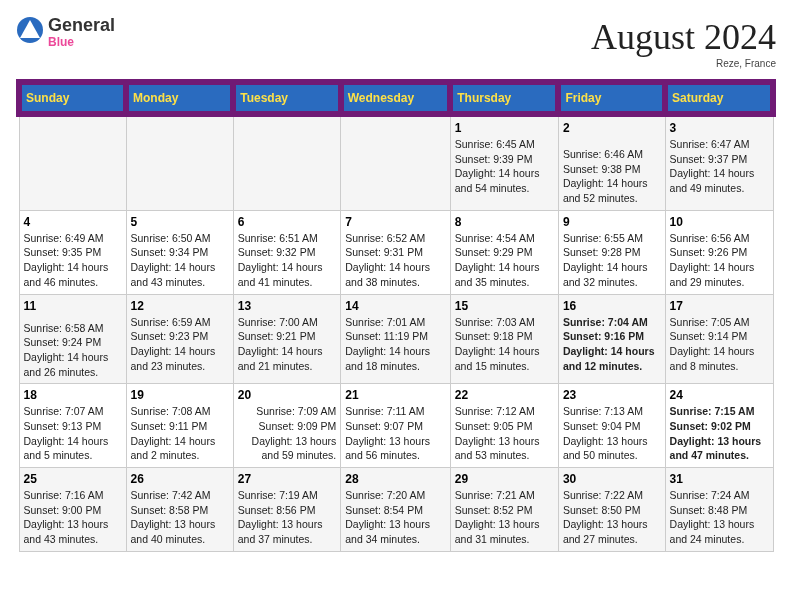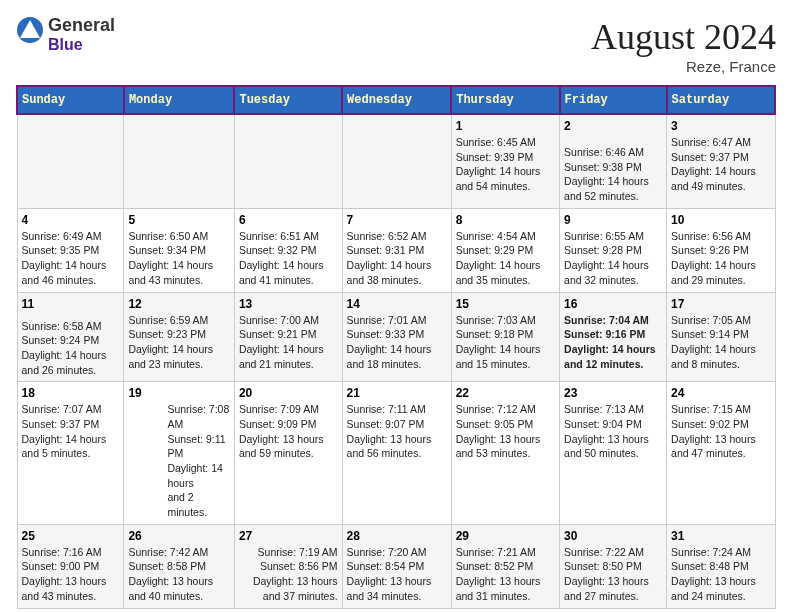--- a/index.html
+++ b/index.html
@@ -23,56 +23,55 @@
       display: flex;
       flex-direction: column;
       line-height: 1.1;
     }
     .logo-general {
       font-size: 18px;
       font-weight: bold;
       color: #333;
     }
     .logo-blue {
-      font-size: 16px;
+      font-size: 12px;
       font-weight: bold;
-      color: #4c1d95;
+      color: #ec4899;
     }
     .logo-icon {
       width: 28px;
       height: 28px;
       margin-right: 4px;
     }
     .title-area {
       text-align: right;
     }
     .month-year {
       font-size: 36px;
       font-weight: normal;
       color: #222;
       font-family: Liberation Serif, serif;
     }
     .location {
-      font-size: 15px;
+      font-size: 10px;
       color: #444;
     }
     table {
       width: 100%;
       border-collapse: collapse;
       font-size: 11px;
     }
     thead tr th {
       background-color: #2a6bbf;
-      color: #fef9c3;
+      color: #fde047;
       padding: 6px 4px;
       text-align: left;
       font-size: 12px;
       font-weight: bold;
-      border: 2px solid #701a75;
-      font-family: Liberation Mono, monospace;
+      border: 6px solid #701a75;
     }
     tbody tr td {
       border: 1px solid #ccc;
       vertical-align: top;
       padding: 4px;
       width: 113px;
       min-height: 80px;
       background: #fff;
     }
     tbody tr:nth-child(odd) td {
@@ -225,21 +224,21 @@
         <td>
           <span class="day-number">13</span>
           <div class="day-info" style="white-space: pre-line;">Sunrise: 7:00 AM
 Sunset: 9:21 PM
 Daylight: 14 hours
 and 21 minutes.</div>
         </td>
         <td>
           <span class="day-number">14</span>
           <div class="day-info" style="white-space: pre-line;">Sunrise: 7:01 AM
-Sunset: 9:33 PM
+Sunset: 11:19 PM
 Daylight: 14 hours
 and 18 minutes.</div>
         </td>
         <td>
           <span class="day-number">15</span>
           <div class="day-info" style="white-space: pre-line;">Sunrise: 7:03 AM
 Sunset: 9:18 PM
 Daylight: 14 hours
 and 15 minutes.</div>
         </td>
@@ -255,34 +254,34 @@
           <div class="day-info" style="white-space: pre-line;">Sunrise: 7:05 AM
 Sunset: 9:14 PM
 Daylight: 14 hours
 and 8 minutes.</div>
         </td>
       </tr>
       <tr>
         <td>
           <span class="day-number">18</span>
           <div class="day-info" style="white-space: pre-line;">Sunrise: 7:07 AM
-Sunset: 9:37 PM
+Sunset: 9:13 PM
 Daylight: 14 hours
 and 5 minutes.</div>
         </td>
         <td>
           <span class="day-number">19</span>
-          <div class="day-info" style="white-space: pre-line; margin-left: 39px;">Sunrise: 7:08 AM
+          <div class="day-info" style="white-space: pre-line;">Sunrise: 7:08 AM
 Sunset: 9:11 PM
 Daylight: 14 hours
 and 2 minutes.</div>
         </td>
         <td>
           <span class="day-number">20</span>
-          <div class="day-info" style="white-space: pre-line;">Sunrise: 7:09 AM
+          <div class="day-info" style="white-space: pre-line; text-align: right;">Sunrise: 7:09 AM
 Sunset: 9:09 PM
 Daylight: 13 hours
 and 59 minutes.</div>
         </td>
         <td>
           <span class="day-number">21</span>
           <div class="day-info" style="white-space: pre-line;">Sunrise: 7:11 AM
 Sunset: 9:07 PM
 Daylight: 13 hours
 and 56 minutes.</div>
@@ -296,21 +295,21 @@
         </td>
         <td>
           <span class="day-number">23</span>
           <div class="day-info" style="white-space: pre-line;">Sunrise: 7:13 AM
 Sunset: 9:04 PM
 Daylight: 13 hours
 and 50 minutes.</div>
         </td>
         <td>
           <span class="day-number">24</span>
-          <div class="day-info" style="white-space: pre-line;">Sunrise: 7:15 AM
+          <div class="day-info" style="white-space: pre-line; font-weight: bold;">Sunrise: 7:15 AM
 Sunset: 9:02 PM
 Daylight: 13 hours
 and 47 minutes.</div>
         </td>
       </tr>
       <tr>
         <td>
           <span class="day-number">25</span>
           <div class="day-info" style="white-space: pre-line;">Sunrise: 7:16 AM
 Sunset: 9:00 PM
@@ -319,21 +318,21 @@
         </td>
         <td>
           <span class="day-number">26</span>
           <div class="day-info" style="white-space: pre-line;">Sunrise: 7:42 AM
 Sunset: 8:58 PM
 Daylight: 13 hours
 and 40 minutes.</div>
         </td>
         <td>
           <span class="day-number">27</span>
-          <div class="day-info" style="white-space: pre-line; text-align: right;">Sunrise: 7:19 AM
+          <div class="day-info" style="white-space: pre-line;">Sunrise: 7:19 AM
 Sunset: 8:56 PM
 Daylight: 13 hours
 and 37 minutes.</div>
         </td>
         <td>
           <span class="day-number">28</span>
           <div class="day-info" style="white-space: pre-line;">Sunrise: 7:20 AM
 Sunset: 8:54 PM
 Daylight: 13 hours
 and 34 minutes.</div>

